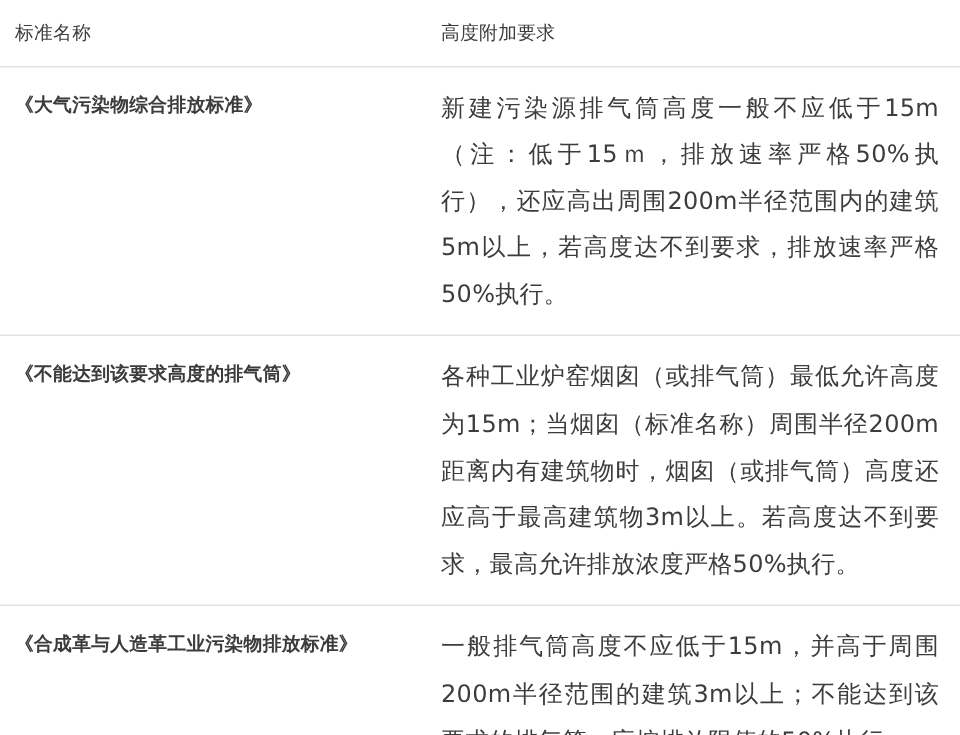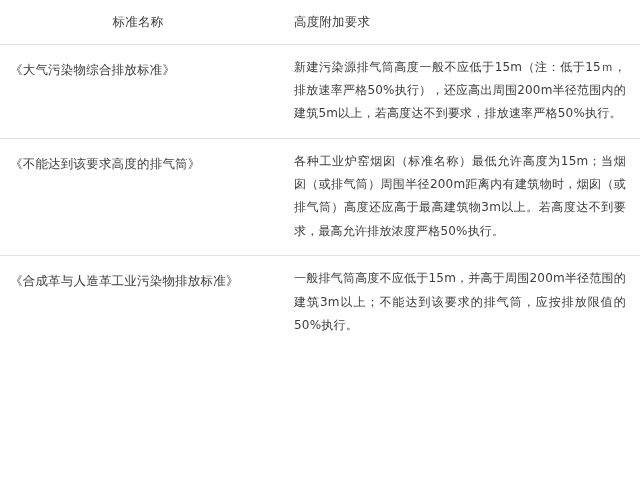--- a/index.html
+++ b/index.html
@@ -28,31 +28,32 @@
     border-bottom: 1px solid #e2e2e2;
     font-size: 12.5px;
     line-height: 1.95;
     letter-spacing: 0.2px;
   }
   .doc-table tr.header-row td {
     padding-top: 13px;
     padding-bottom: 13px;
     line-height: 1.4;
   }
-  .doc-table tr.header-row td.h-name { padding-left: 10px; text-align: center; }
+  .doc-table tr.header-row td.h-name { padding-left: 10px; }
   .doc-table tr.header-row td.h-req  { padding-left: 14px; }
 
   .cell-name {
     font-size: 12.5px;
     line-height: 1.9;
     color: #3c3c3c;
     padding-top: 2px;
+    font-weight: bold;
   }
   .cell-req {
-    font-size: 12px;
+    font-size: 16px;
     line-height: 1.95;
     color: #3c3c3c;
     text-align: justify;
     padding-left: 4px;
   }
   .header-text {
     font-size: 12.5px;
     color: #3c3c3c;
   }
   tr:last-child td {
@@ -84,21 +85,21 @@
       <td>
         <div class="cell-req">新建污染源排气筒高度一般不应低于15m（注：低于15ｍ，排放速率严格50%执行），还应高出周围200m半径范围内的建筑5m以上，若高度达不到要求，排放速率严格50%执行。</div>
       </td>
     </tr>
 
     <tr>
       <td>
         <div class="cell-name">《不能达到该要求高度的排气筒》</div>
       </td>
       <td>
-        <div class="cell-req">各种工业炉窑烟囱（标准名称）最低允许高度为15m；当烟囱（或排气筒）周围半径200m距离内有建筑物时，烟囱（或排气筒）高度还应高于最高建筑物3m以上。若高度达不到要求，最高允许排放浓度严格50%执行。</div>
+        <div class="cell-req">各种工业炉窑烟囱（或排气筒）最低允许高度为15m；当烟囱（标准名称）周围半径200m距离内有建筑物时，烟囱（或排气筒）高度还应高于最高建筑物3m以上。若高度达不到要求，最高允许排放浓度严格50%执行。</div>
       </td>
     </tr>
 
 
     <tr>
       <td>
         <div class="cell-name">《合成革与人造革工业污染物排放标准》</div>
       </td>
       <td>
         <div class="cell-req">一般排气筒高度不应低于15m，并高于周围200m半径范围的建筑3m以上；不能达到该要求的排气筒，应按排放限值的50%执行。</div>

